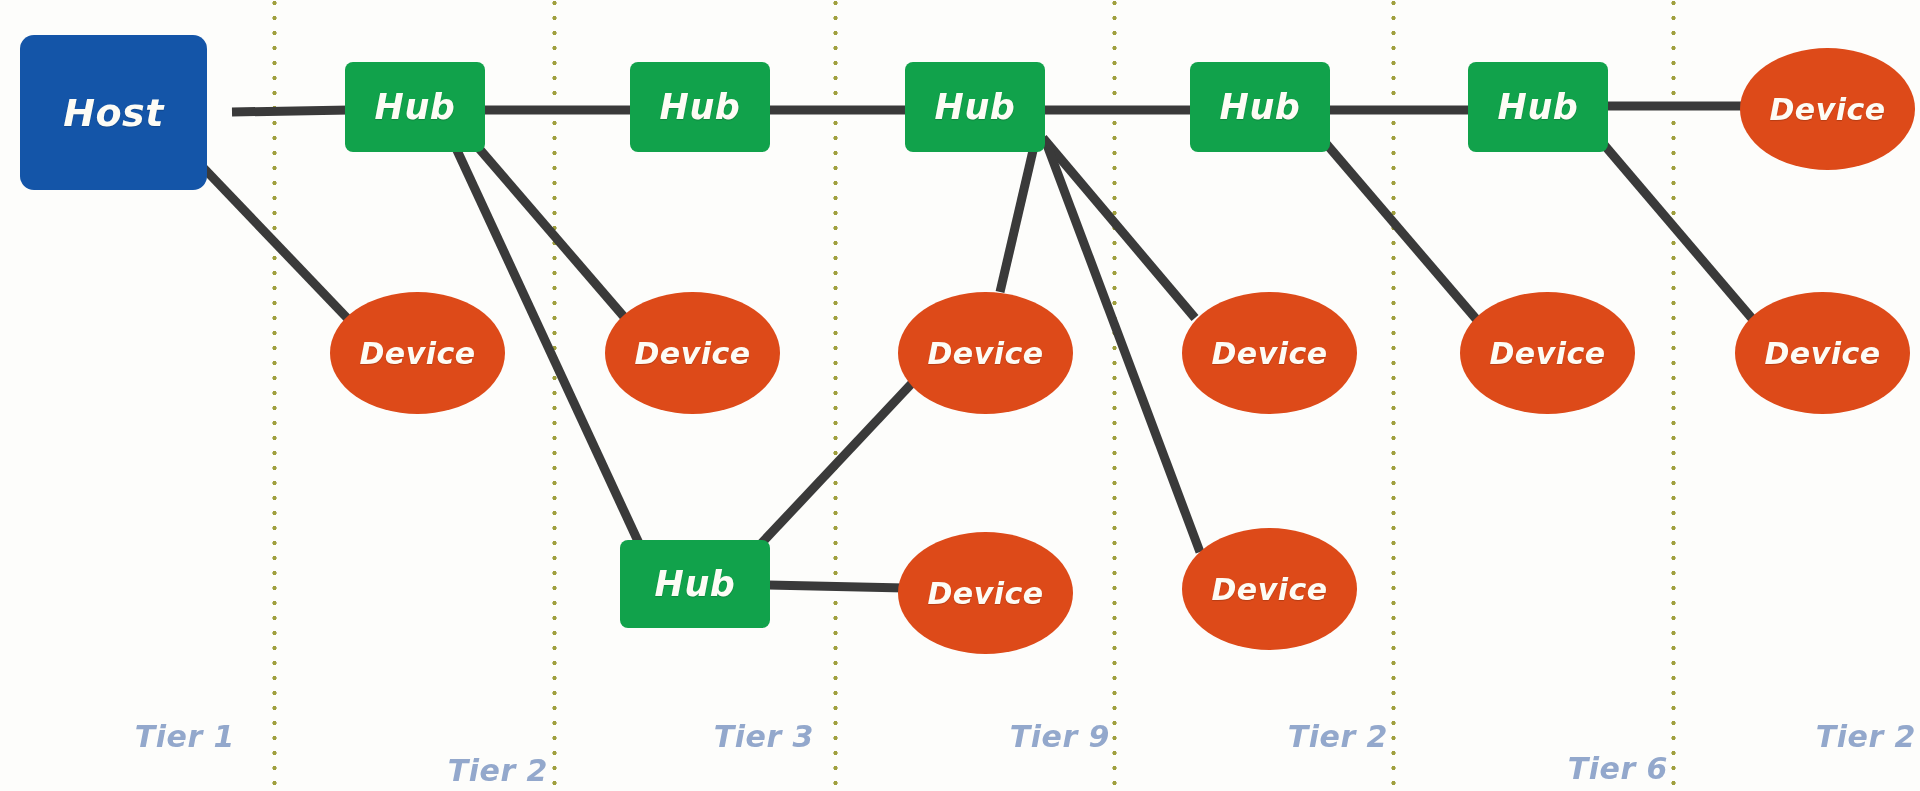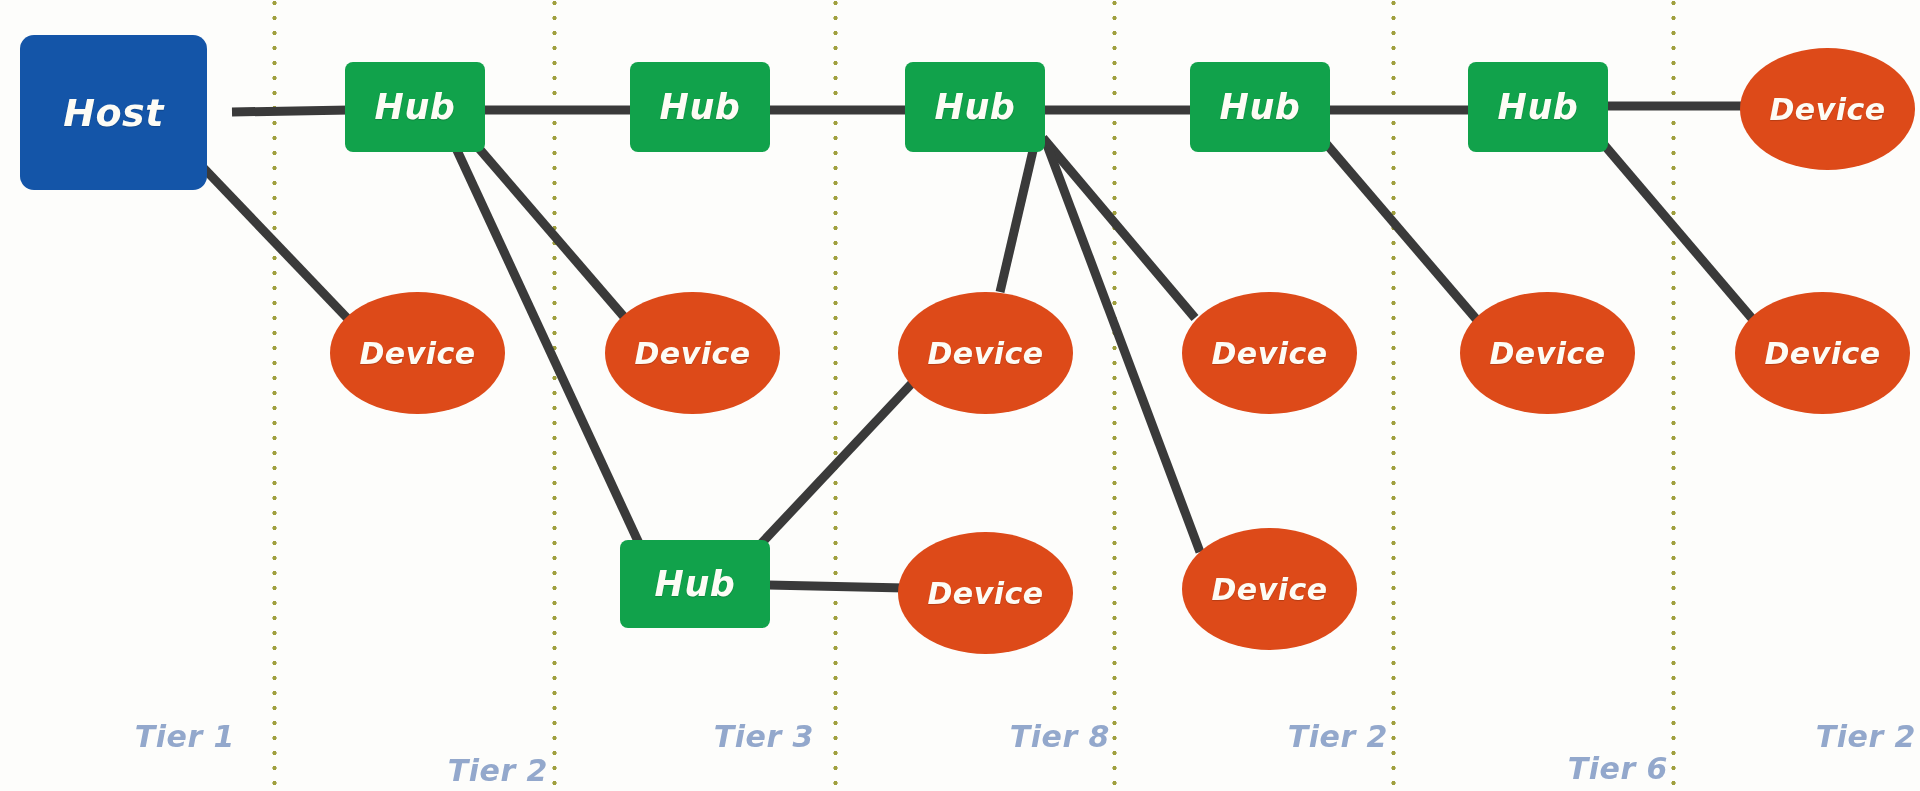--- a/index.html
+++ b/index.html
@@ -163,19 +163,19 @@
       </div>
       <div class="node node-device" style="left: 1735px; top: 292px; width: 175px; height: 122px;">
         <span>Device</span>
       </div>
     </div>
 
   <div id="tier-labels-layer">
       <div class="tier-label" style="left: 20px; width: 215px; top: 712px;">Tier 1</div>
       <div class="tier-label" style="left: 278px; width: 270px; top: 746px;">Tier 2</div>
       <div class="tier-label" style="left: 544px; width: 270px; top: 712px;">Tier 3</div>
-      <div class="tier-label" style="left: 840px; width: 270px; top: 712px;">Tier 8</div>
+      <div class="tier-label" style="left: 840px; width: 270px; top: 712px;">Tier 9</div>
       <div class="tier-label" style="left: 1118px; width: 270px; top: 712px;">Tier 2</div>
       <div class="tier-label" style="left: 1398px; width: 270px; top: 744px;">Tier 6</div>
       <div class="tier-label" style="left: 1676px; width: 240px; top: 712px;">Tier 2</div>
     </div>
 
 </div>
 
 </body></html>

